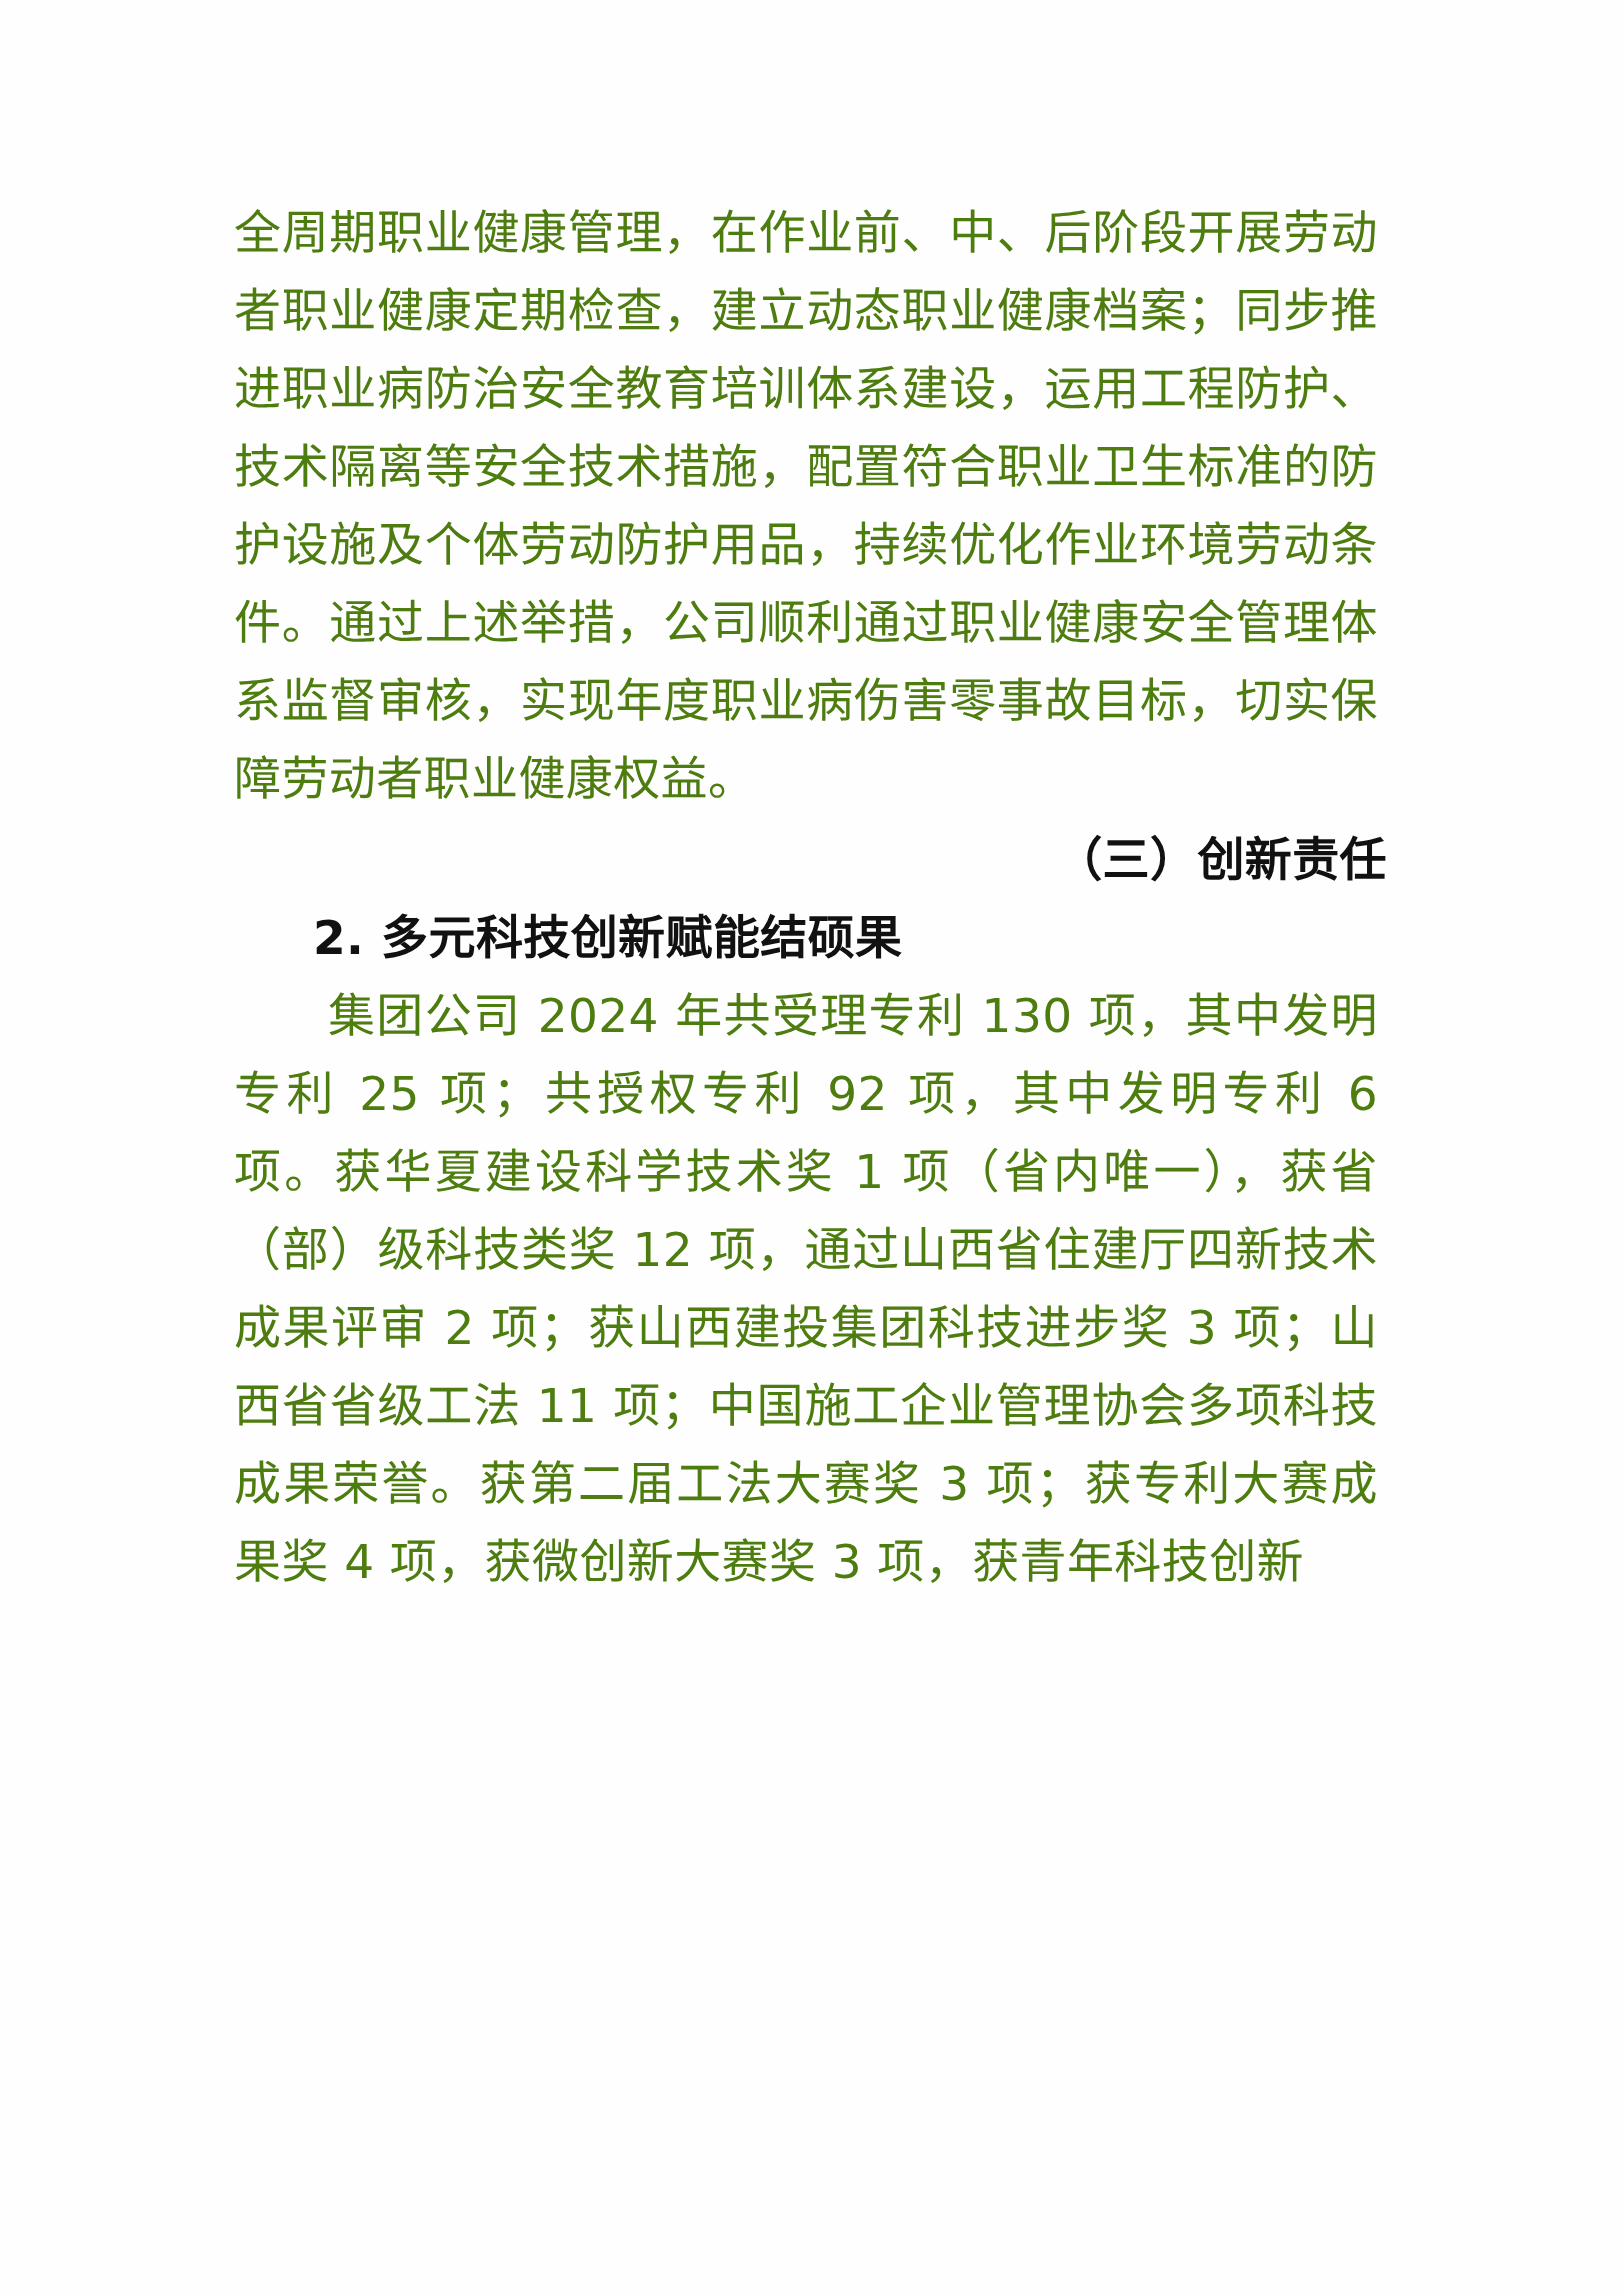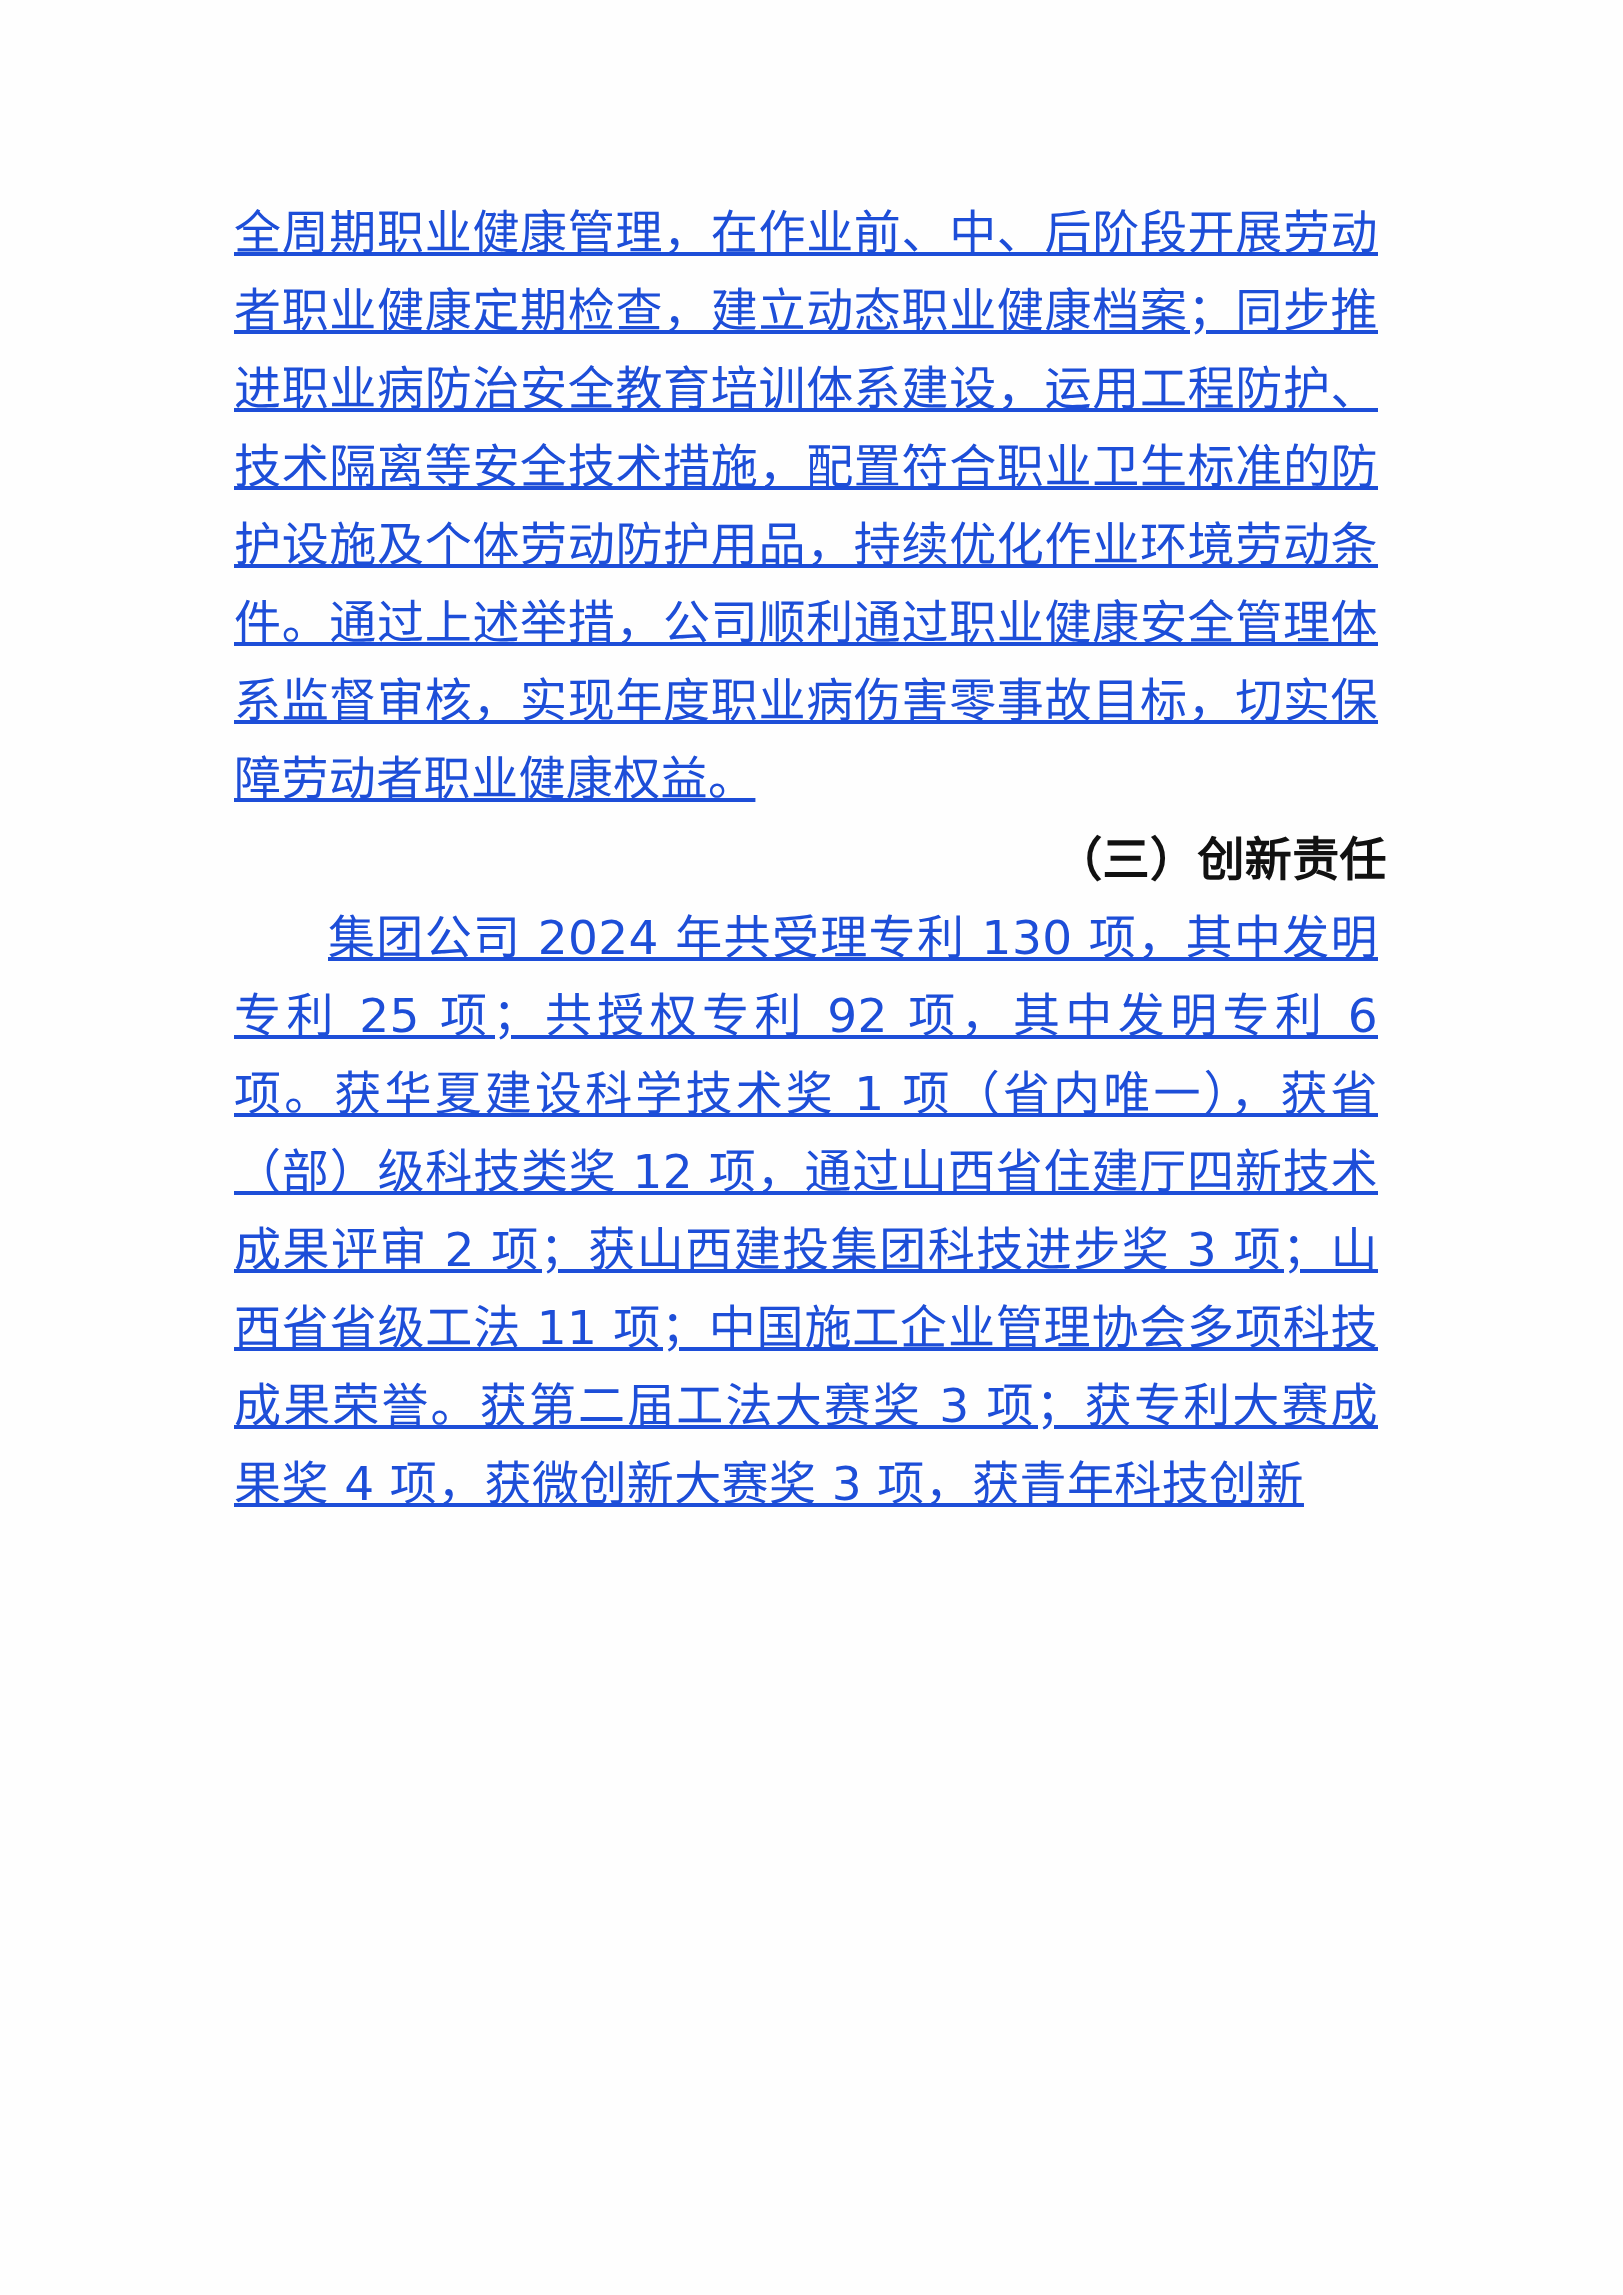--- a/index.html
+++ b/index.html
@@ -25,23 +25,22 @@
   .doc-body {
     width: 1153px;
   }
   .para {
     font-size: 47px;
     line-height: 78px;
     letter-spacing: 0.4px;
     text-align: justify;
     text-justify: inter-ideograph;
     margin: 0 9px 0 0;
-    color: #1d4ed8;
+    color: #4d7c0f;
     font-weight: 400;
-    text-decoration: underline;
   }
   .para.indent {
     text-indent: 94px;
   }
   .heading {
     font-size: 47px;
     line-height: 78px;
     letter-spacing: 0.4px;
     margin: 0;
     color: #111111;
@@ -67,18 +66,19 @@
   <div class="doc-body">
 
     <p class="para">全周期职业健康管理，在作业前、中、后阶段开展劳动者职业健康定期检查，建立动态职业健康档案；同步推进职业病防治安全教育培训体系建设，运用工程防护、技术隔离等安全技术措施，配置符合职业卫生标准的防护设施及个体劳动防护用品，持续优化作业环境劳动条件。通过上述举措，公司顺利通过职业健康安全管理体系监督审核，实现年度职业病伤害零事故目标，切实保障劳动者职业健康权益。</p>
 
     <div class="spacer-sm"></div>
 
     <p class="heading">（三）创新责任</p>
 
 
 
+    <p class="heading-sub">2. 多元科技创新赋能结硕果</p>
 
     <p class="para indent">集团公司 2024 年共受理专利 130 项，其中发明专利 25 项；共授权专利 92 项，其中发明专利 6 项。获华夏建设科学技术奖 1 项（省内唯一），获省（部）级科技类奖 12 项，通过山西省住建厅四新技术成果评审 2 项；获山西建投集团科技进步奖 3 项；山西省省级工法 11 项；中国施工企业管理协会多项科技成果荣誉。获第二届工法大赛奖 3 项；获专利大赛成果奖 4 项，获微创新大赛奖 3 项，获青年科技创新</p>
 
   </div>
 </div>
 
 
 </body></html>

